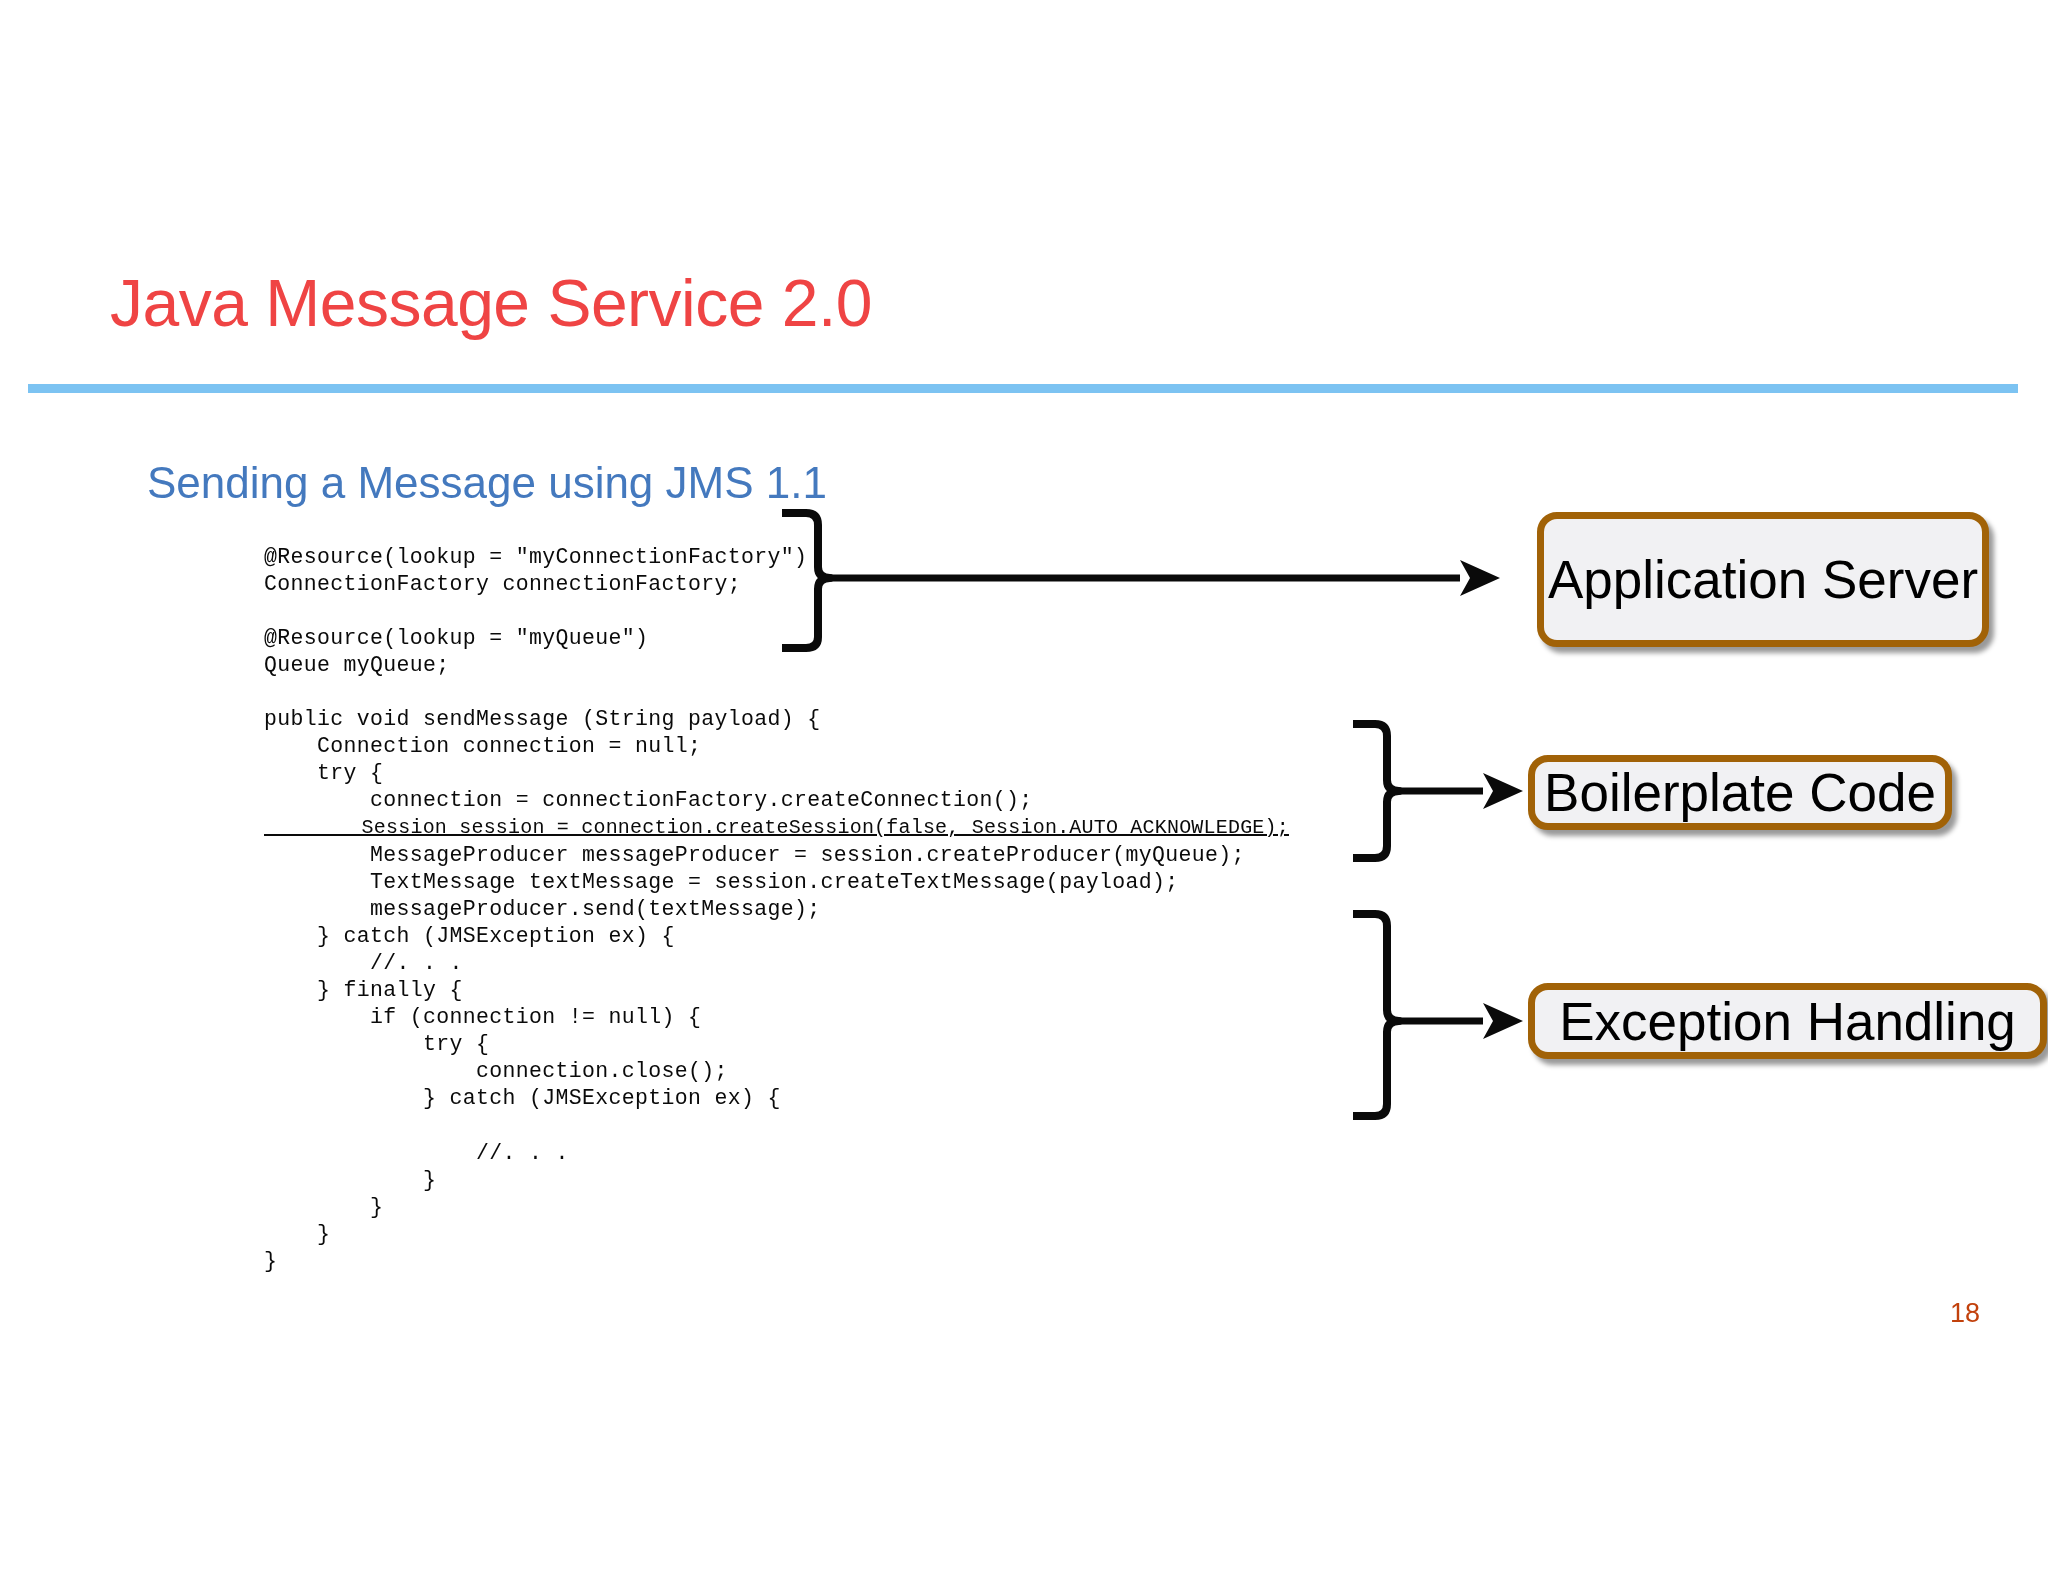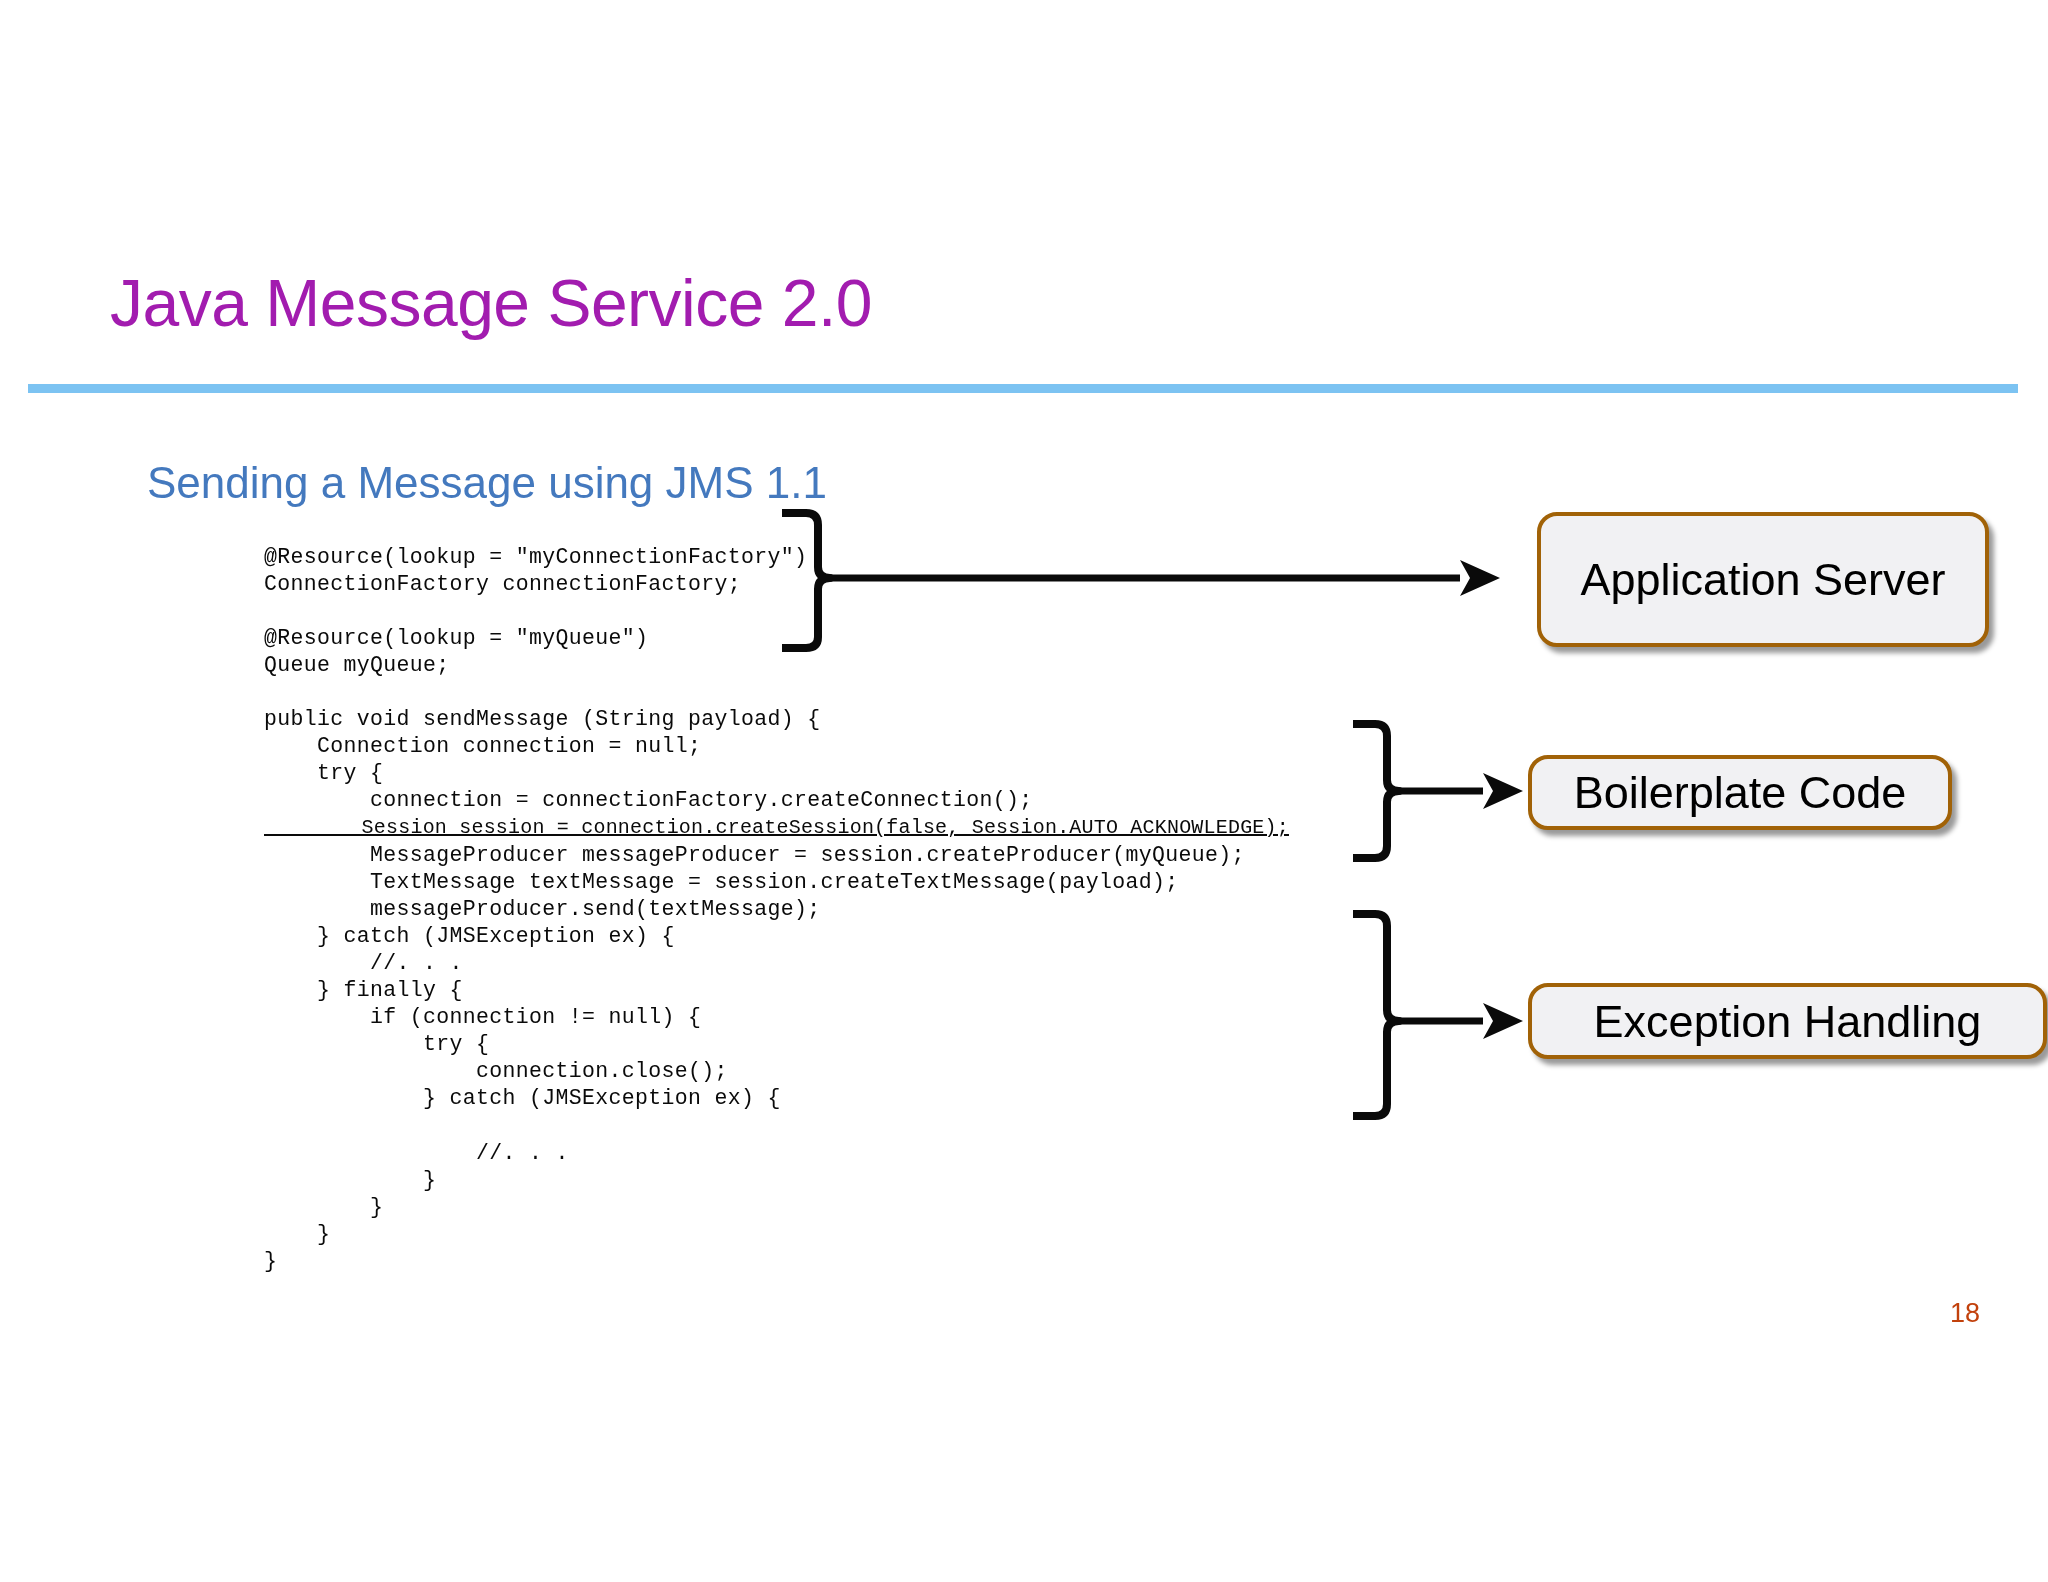--- a/index.html
+++ b/index.html
@@ -25,21 +25,21 @@
     background: #ffffff;
   }
 
   
   #slide-title {
     position: absolute;
     left: 110px;
     top: 265px;
     font-size: 66px;
     line-height: 76px;
-    color: #a21caf;
+    color: #ef4444;
     font-weight: 400;
     letter-spacing: -0.5px;
     white-space: nowrap;
   }
 
   #title-rule {
     position: absolute;
     left: 28px;
     top: 384px;
     width: 1990px;
@@ -77,30 +77,30 @@
     font-size: 20px;
     letter-spacing: 0.2px;
     text-decoration: underline;
   }
 
   
   .callout {
     position: absolute;
     box-sizing: border-box;
     background: #F1F1F3;
-    border: 4px solid #a16207;
+    border: 7px solid #a16207;
     border-radius: 20px;
     box-shadow: 5px 6px 5px rgba(0,0,0,0.40);
     display: flex;
     align-items: center;
     justify-content: center;
     text-align: center;
     color: #000000;
     font-family: "Liberation Sans", sans-serif;
-    font-size: 45px;
+    font-size: 53px;
     line-height: 55px;
     font-weight: 400;
   }
   #callout-app-server {
     left: 1537px;
     top: 512px;
     width: 452px;
     height: 135px;
   }
   #callout-boilerplate {

